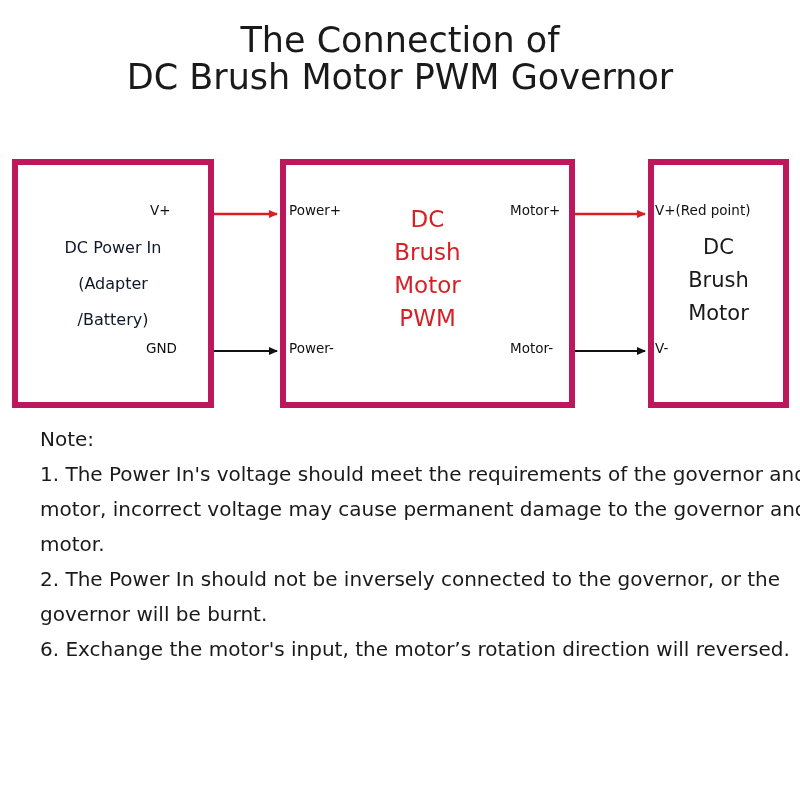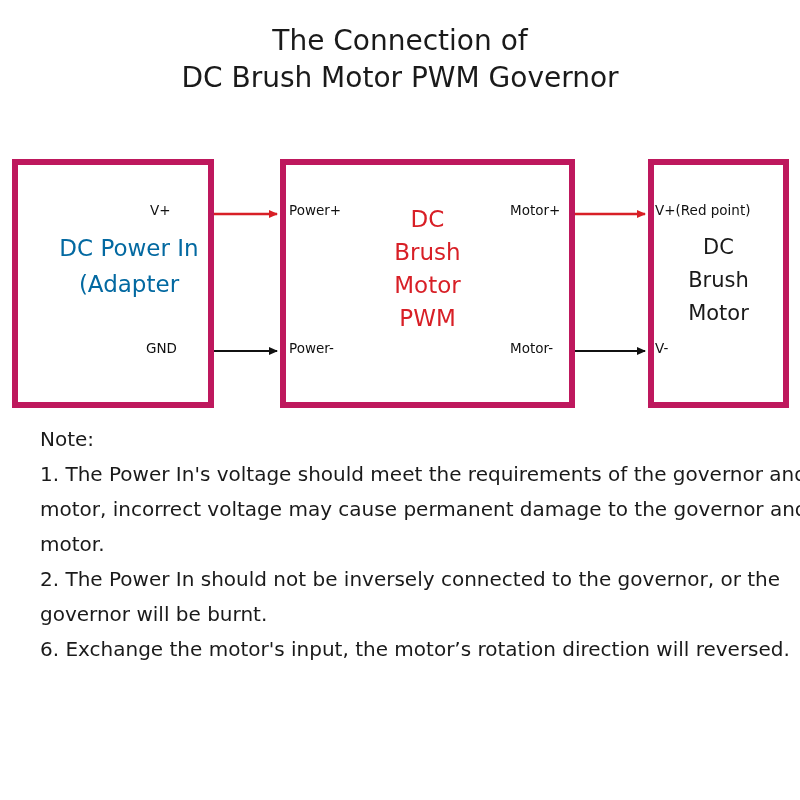--- a/index.html
+++ b/index.html
@@ -20,21 +20,21 @@
     height: 800px;
   }
 
   
   .title {
     position: absolute;
     left: 0;
     top: 22px;
     width: 800px;
     text-align: center;
-    font-size: 28px;
+    font-size: 35px;
     line-height: 37px;
     color: #1a1a1a;
     font-family: "DejaVu Sans", sans-serif;
     font-weight: 400;
   }
   .title .line2 {
     display: block;
   }
 
   
@@ -76,24 +76,23 @@
     position: absolute;
     left: 0;
     width: 100%;
     text-align: center;
     font-family: "DejaVu Sans", sans-serif;
     font-weight: 400;
   }
 
   .power-label {
     top: 65px;
-    font-size: 23px;
+    font-size: 16px;
     line-height: 36px;
-    color: #0369a1;
-    margin-left: 16px;
+    color: #0f172a;
   }
   .governor-label {
     top: 38px;
     font-size: 23px;
     line-height: 33px;
     color: #d81f26;
     font-weight: 400;
   }
   .motor-label {
     top: 66px;
@@ -172,20 +171,21 @@
 
       <line x1="575" y1="62" x2="645" y2="62" stroke="#d81f26" stroke-width="2.4" marker-end="url(#arrow-red)"></line>
 
       <line x1="575" y1="199" x2="645" y2="199" stroke="#111111" stroke-width="2.2" marker-end="url(#arrow-black)"></line>
     </svg>
 
     <div class="box box-power">
       <div class="box-label power-label">
         <div>DC Power In</div>
         <div>(Adapter</div>
+        <div>/Battery)</div>
       </div>
     </div>
 
     <div class="box box-governor">
       <div class="box-label governor-label">
         <div>DC</div>
         <div>Brush</div>
         <div>Motor</div>
         <div>PWM</div>
       </div>

